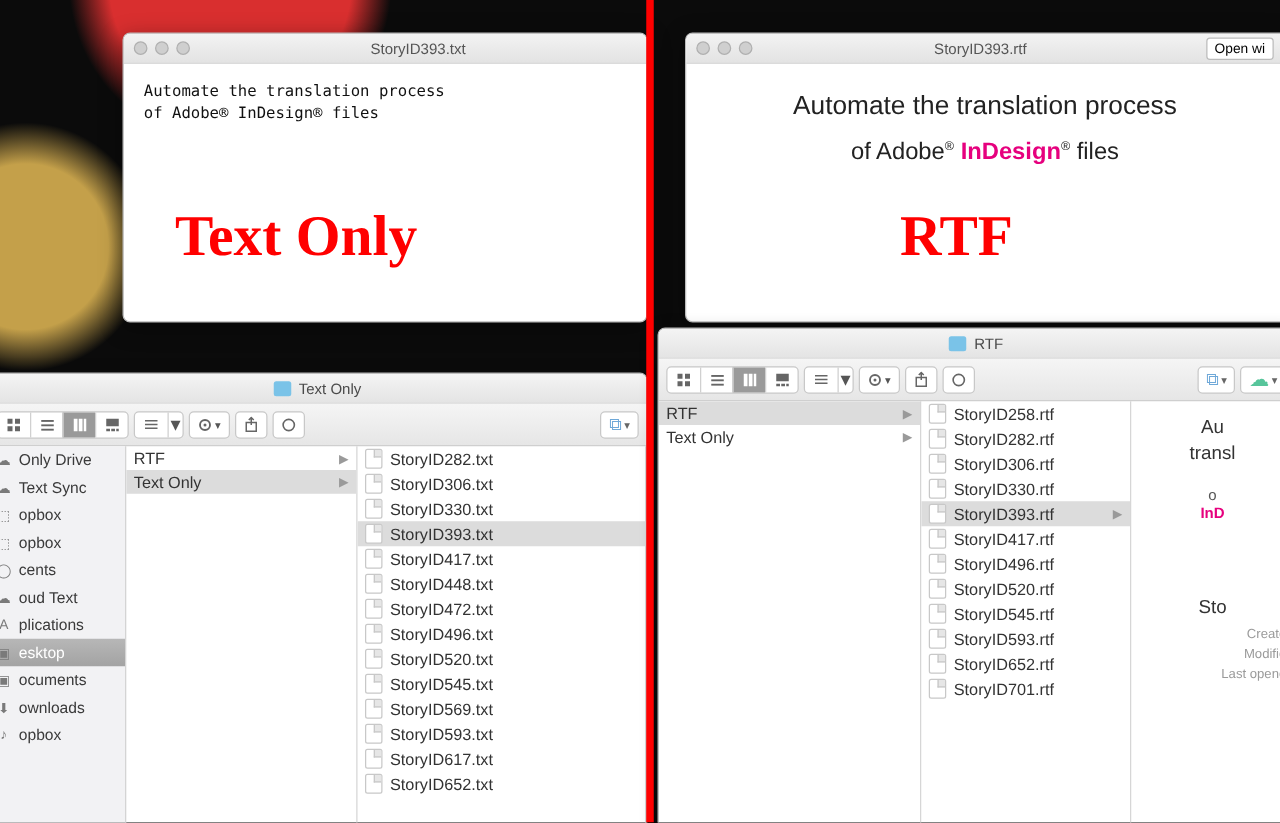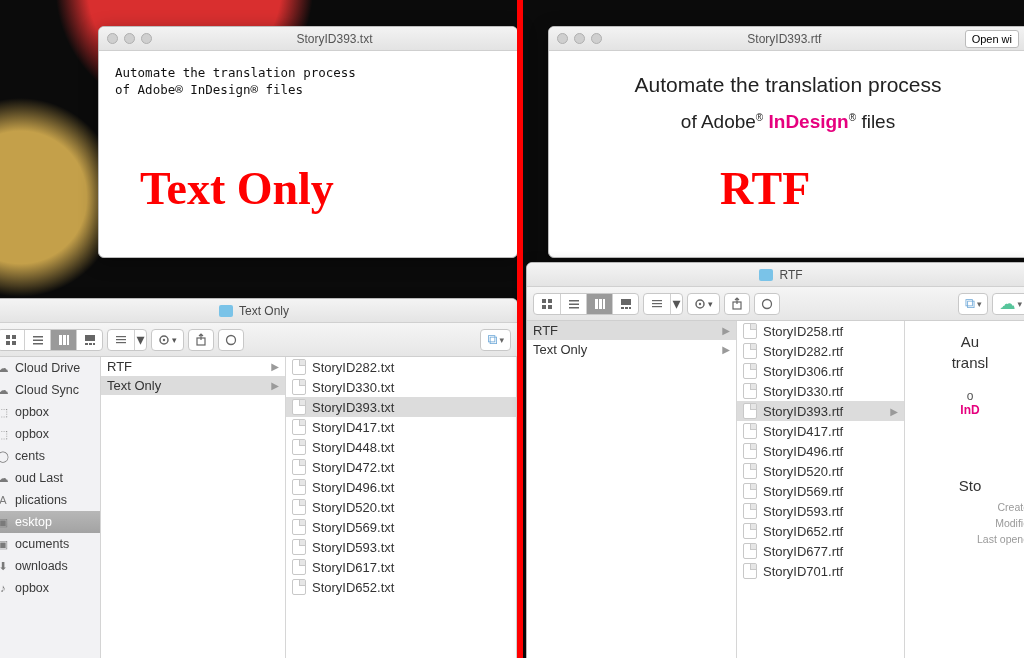--- a/index.html
+++ b/index.html
@@ -166,41 +166,41 @@
     <div class="spacer"></div>
     <div class="tbtn dbx">
         <span>⧉</span>
         <span style="font-size:9px;color:#666;margin-left:2px">▾</span>
       </div>
   </div>
   <div class="cols">
     <div class="sidebar" id="lf-sidebar">
         <div class="row">
           <span class="sbico">☁</span>
-          <span>Cloud Drive</span>
+          <span>Only Drive</span>
         </div>
         <div class="row">
           <span class="sbico">☁</span>
-          <span>Cloud Sync</span>
+          <span>Text Sync</span>
         </div>
         <div class="row">
           <span class="sbico">⬚</span>
           <span>opbox</span>
         </div>
         <div class="row">
           <span class="sbico">⬚</span>
           <span>opbox</span>
         </div>
         <div class="row">
           <span class="sbico">◯</span>
           <span>cents</span>
         </div>
         <div class="row">
           <span class="sbico">☁</span>
-          <span>oud Last</span>
+          <span>oud Text</span>
         </div>
         <div class="row">
           <span class="sbico">A</span>
           <span>plications</span>
         </div>
         <div class="row sel">
           <span class="sbico">▣</span>
           <span>esktop</span>
         </div>
         <div class="row">
@@ -226,20 +226,24 @@
           <span class="chev">▶</span>
         </div>
       </div>
     <div class="col" style="flex:1" id="lf-files">
         <div class="row">
           <span class="fileico"></span>
           <span>StoryID282.txt</span>
         </div>
         <div class="row">
           <span class="fileico"></span>
+          <span>StoryID306.txt</span>
+        </div>
+        <div class="row">
+          <span class="fileico"></span>
           <span>StoryID330.txt</span>
         </div>
         <div class="row sel">
           <span class="fileico"></span>
           <span>StoryID393.txt</span>
         </div>
         <div class="row">
           <span class="fileico"></span>
           <span>StoryID417.txt</span>
         </div>
@@ -251,20 +255,24 @@
           <span class="fileico"></span>
           <span>StoryID472.txt</span>
         </div>
         <div class="row">
           <span class="fileico"></span>
           <span>StoryID496.txt</span>
         </div>
         <div class="row">
           <span class="fileico"></span>
           <span>StoryID520.txt</span>
+        </div>
+        <div class="row">
+          <span class="fileico"></span>
+          <span>StoryID545.txt</span>
         </div>
         <div class="row">
           <span class="fileico"></span>
           <span>StoryID569.txt</span>
         </div>
         <div class="row">
           <span class="fileico"></span>
           <span>StoryID593.txt</span>
         </div>
         <div class="row">
@@ -403,36 +411,31 @@
           <span>StoryID496.rtf</span>
           <span class="chev" style="visibility:hidden">▶</span>
         </div>
         <div class="row">
           <span class="fileico"></span>
           <span>StoryID520.rtf</span>
           <span class="chev" style="visibility:hidden">▶</span>
         </div>
         <div class="row">
           <span class="fileico"></span>
-          <span>StoryID569.rtf</span>
+          <span>StoryID545.rtf</span>
           <span class="chev" style="visibility:hidden">▶</span>
         </div>
         <div class="row">
           <span class="fileico"></span>
           <span>StoryID593.rtf</span>
           <span class="chev" style="visibility:hidden">▶</span>
         </div>
         <div class="row">
           <span class="fileico"></span>
           <span>StoryID652.rtf</span>
-          <span class="chev" style="visibility:hidden">▶</span>
-        </div>
-        <div class="row">
-          <span class="fileico"></span>
-          <span>StoryID677.rtf</span>
           <span class="chev" style="visibility:hidden">▶</span>
         </div>
         <div class="row">
           <span class="fileico"></span>
           <span>StoryID701.rtf</span>
           <span class="chev" style="visibility:hidden">▶</span>
         </div>
       </div>
     <div class="preview">
       <div class="pvl1">Au</div>

